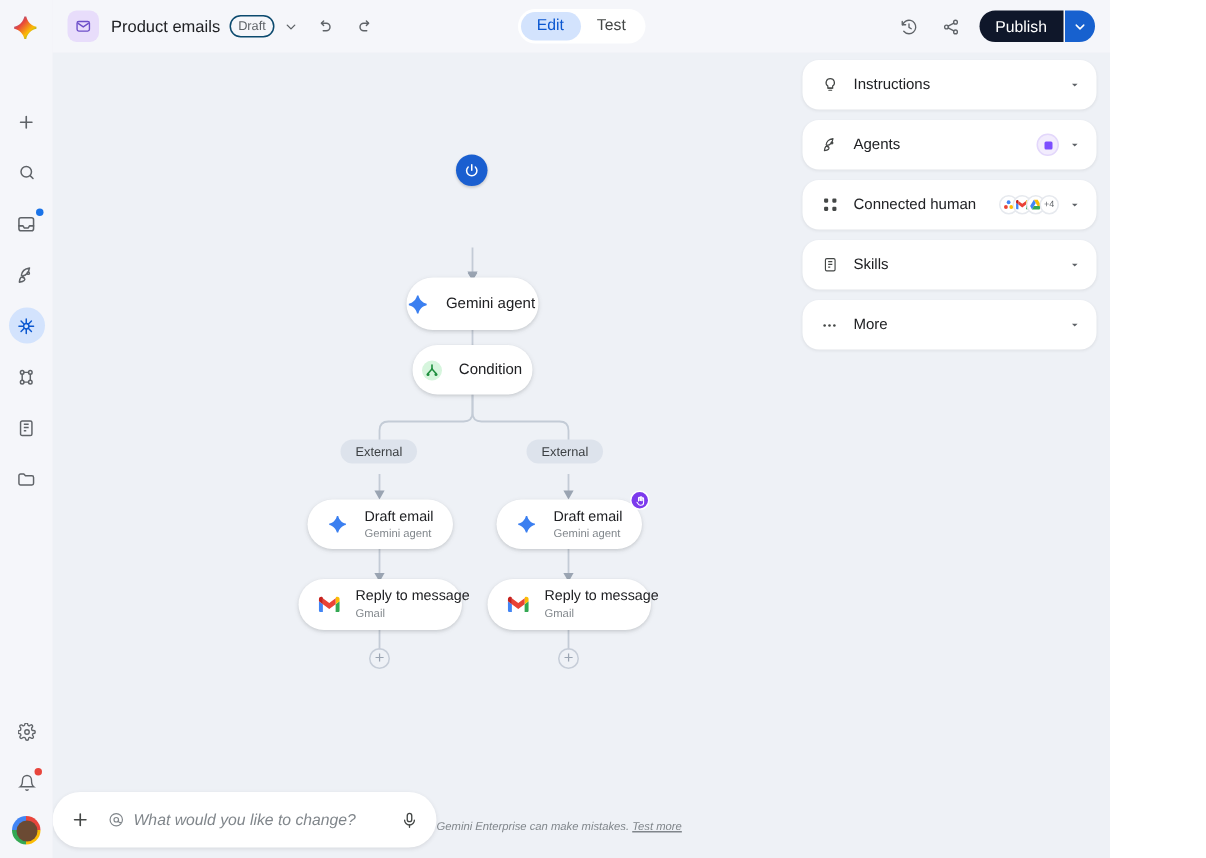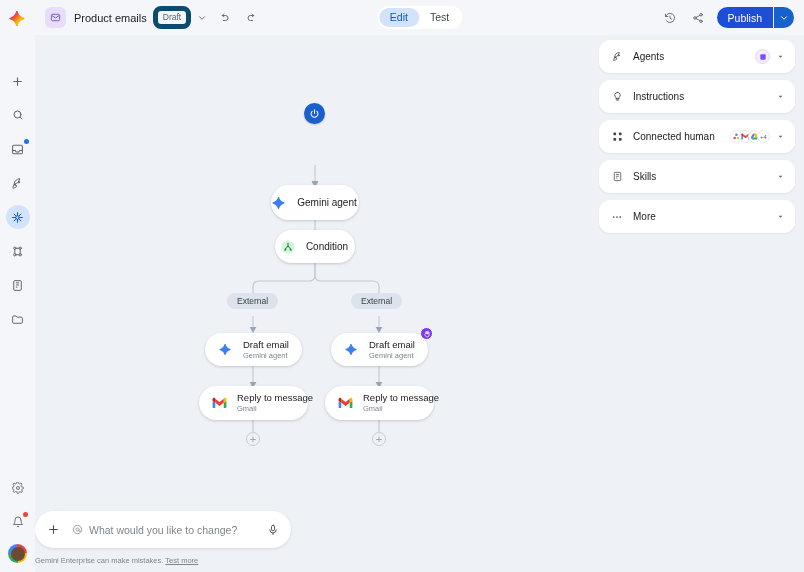--- a/index.html
+++ b/index.html
@@ -2,21 +2,21 @@
 <html><head>
 <meta charset="utf-8">
 <style>
   * { box-sizing: border-box; margin: 0; padding: 0; }
   html, body {
     width: 804px; height: 572px;
     font-family: "Liberation Sans", sans-serif;
     background: #ffffff;
     overflow: hidden;
   }
-  #app { position: relative; width: 804px; height: 572px; display: flex; background: #eef1f6; border-radius: 32px; }
+  #app { position: relative; width: 740px; height: 572px; display: flex; background: #eef1f6; border-radius: 32px; }
 
   
   .rail {
     width: 35px; height: 572px;
     background: #f5f6fa;
     display: flex; flex-direction: column; align-items: center;
     padding-top: 7px;
     flex-shrink: 0;
     position: relative;
     z-index: 5;
@@ -55,42 +55,42 @@
     padding: 0 10px 0 0;
     z-index: 4;
   }
   .doc-icon {
     width: 21px; height: 21px; border-radius: 6px; background: #e8ddfb;
     display: flex; align-items:center; justify-content:center; margin-left: 10px;
     color: #6d4fc9; flex-shrink:0;
   }
   .doc-title { font-size: 11px; color: #202124; margin-left: 8px; white-space: nowrap; }
   .draft-chip {
-    font-size: 8.5px; color: #5f6368; border: 5px solid #0c4a6e;
+    font-size: 8.5px; color: #5f6368; border: 1px solid #0c4a6e;
     border-radius: 8px; padding: 1px 5px 1.5px; margin-left: 6px; white-space:nowrap;
   }
   .chev-sm { margin-left: 6px; color: #5f6368; cursor:pointer; display:flex; }
   .tb-icon {
     width: 22px; height: 22px; display:flex; align-items:center; justify-content:center;
     color:#5f6368; cursor:pointer; margin-left: 6px;
   }
   .seg {
     position:absolute; left: 50%; transform: translateX(-50%);
     background: #ffffff; border-radius: 14px; padding: 2px;
     display: flex; align-items:center; height: 23px;
   }
   .seg-item {
     font-size: 10.5px; padding: 0 11px; height: 19px; line-height:19px;
     border-radius: 11px; color: #444746; cursor:pointer; white-space:nowrap;
   }
   .seg-item.on { background: #d3e3fd; color: #0b57d0; font-weight: 500; }
   .tb-right { margin-left: auto; display: flex; align-items: center; }
   .publish-group { display:flex; align-items:center; margin-left: 8px; }
   .publish-btn {
-    background: #1d4ed8; color: #fff; font-size: 10.5px; font-weight:500;
+    background: #0f172a; color: #fff; font-size: 10.5px; font-weight:500;
     height: 21px; padding: 0 11px; border-radius: 11px 0 0 11px;
     display:flex; align-items:center; cursor:pointer; white-space:nowrap;
   }
   .publish-caret {
     background: #1761cf; color:#fff; height:21px; width: 20px;
     border-radius: 0 11px 11px 0; margin-left: 1px;
     display:flex; align-items:center; justify-content:center; cursor:pointer;
   }
 
   
@@ -172,22 +172,23 @@
     position: relative; cursor:pointer;
   }
   .toggle .knob {
     position:absolute; top: 2px; right: 2px; width: 10px; height:10px;
     border-radius: 50%; background:#fff;
   }
 
   
   .chat-wrap {
     position:absolute; bottom: 0; left: 0; width: 570px;
-    display:flex; flex-direction:column; 
+    display:flex; flex-direction:row; align-items:center;
     padding-bottom: 7px;
+    font-style: italic;
   }
   .chatbar {
     width: 256px; height: 37px; background: #fff; border-radius: 19px;
     display:flex; align-items:center; padding: 0 12px;
     box-shadow: 0 1px 3px rgba(60,64,67,.13);
   }
   .chat-plus { color:#444746; display:flex; cursor:pointer; }
   .chat-at { color:#80868b; display:flex; margin-left: 12px; }
   .chat-ph { font-size: 10.5px; color: #80868b; margin-left: 6px; flex:1; white-space:nowrap; }
   .chat-mic { color:#444746; display:flex; cursor:pointer; }
@@ -513,51 +514,51 @@
           <span>Gemini Enterprise can make mistakes.</span>
           <a href="#">Test more</a>
         </div>
       </div>
     </div>
 
     <div class="rpanel">
 
       <div class="rcard">
         <span class="ricon">
+          <svg width="11" height="11" viewBox="0 0 24 24" fill="none" stroke="currentColor" stroke-width="1.8" stroke-linecap="round">
+              <path d="M9.5 17h5"></path>
+              <path d="M10 20h4"></path>
+              <path d="M12 3a6 6 0 00-3.5 10.9V17h7v-3.1A6 6 0 0012 3z"></path>
+            </svg>
+        </span>
+        <span class="rlabel">Instructions</span>
+        <span class="rright">
+          <span class="caret">
+            <svg width="9" height="9" viewBox="0 0 24 24" fill="currentColor">
+                <path d="M7 10l5 5 5-5z"></path>
+              </svg>
+          </span>
+        </span>
+      </div>
+
+      <div class="rcard">
+        <span class="ricon">
           <svg width="11" height="11" viewBox="0 0 24 24" fill="none" stroke="currentColor" stroke-width="1.7" stroke-linecap="round" stroke-linejoin="round">
               <path d="M5.5 14.5c-1.5 1.5-2 6-2 6s4.5-.5 6-2c.9-.9.9-2.3 0-3.2-.9-.9-2.3-.9-4-.8z"></path>
               <path d="M9 15l-3-3c.5-4 3.5-8 10-9-1 6.5-5 9.5-9 10z"></path>
               <circle cx="14.5" cy="9.5" r="1.3"></circle>
             </svg>
         </span>
         <span class="rlabel">Agents</span>
         <span class="rright">
           <span class="agent-chip">
             <svg width="8" height="8" viewBox="0 0 24 24" fill="#7c4dff">
                 <rect x="4" y="4" width="16" height="16" rx="3"></rect>
               </svg>
           </span>
-          <span class="caret">
-            <svg width="9" height="9" viewBox="0 0 24 24" fill="currentColor">
-                <path d="M7 10l5 5 5-5z"></path>
-              </svg>
-          </span>
-        </span>
-      </div>
-
-      <div class="rcard">
-        <span class="ricon">
-          <svg width="11" height="11" viewBox="0 0 24 24" fill="none" stroke="currentColor" stroke-width="1.8" stroke-linecap="round">
-              <path d="M9.5 17h5"></path>
-              <path d="M10 20h4"></path>
-              <path d="M12 3a6 6 0 00-3.5 10.9V17h7v-3.1A6 6 0 0012 3z"></path>
-            </svg>
-        </span>
-        <span class="rlabel">Instructions</span>
-        <span class="rright">
           <span class="caret">
             <svg width="9" height="9" viewBox="0 0 24 24" fill="currentColor">
                 <path d="M7 10l5 5 5-5z"></path>
               </svg>
           </span>
         </span>
       </div>
 
       <div class="rcard">
         <span class="ricon">

